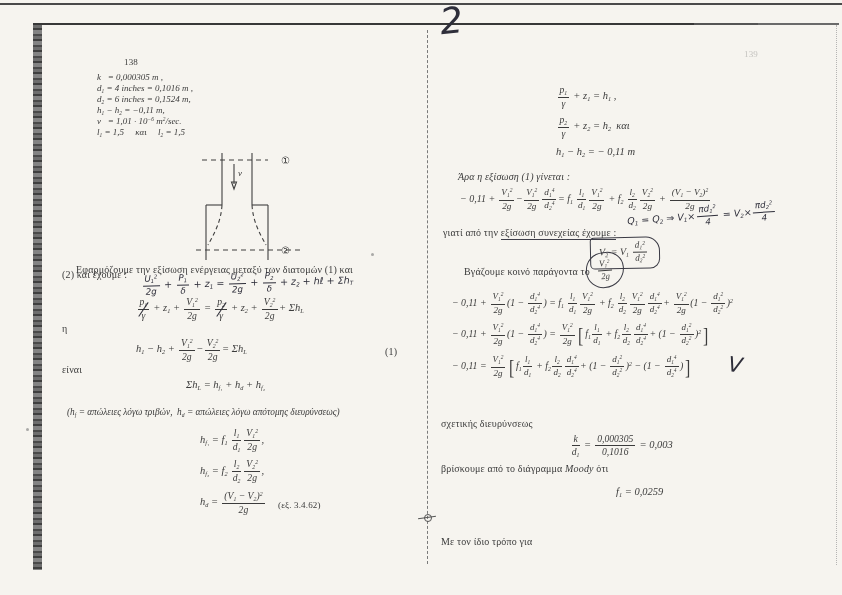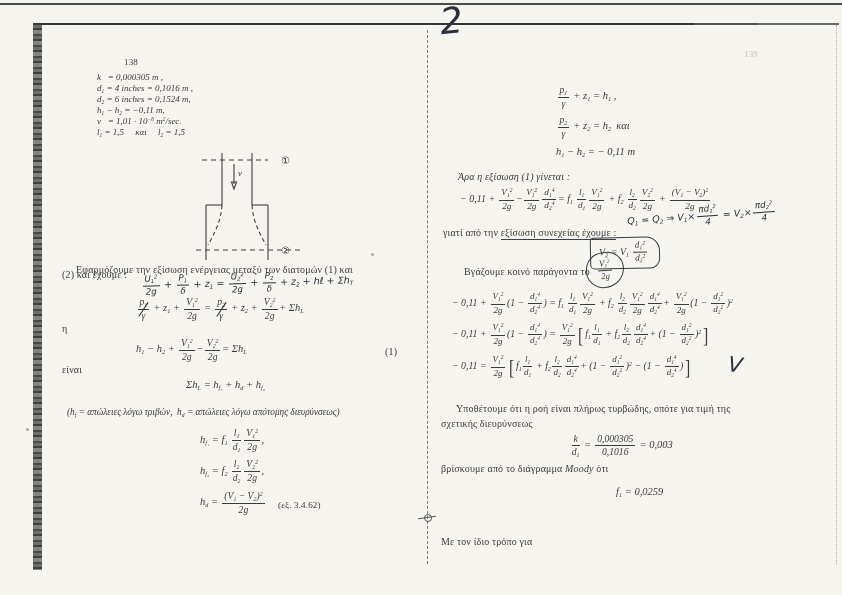--- a/index.html
+++ b/index.html
@@ -136,21 +136,20 @@
   <div class="txt" style="left:464px;top:266px;">Βγάζουμε κοινό παράγοντα το</div>
   <div class="handcircle" style="left:586px;top:252px;">
     <span class="eq" style="position:static;font-size:9.5px;"><span class="frac"><span class="num">V<sub>1</sub><sup>2</sup></span><span class="den">2g</span></span></span>
   </div>
 
   <div class="eq" style="left:452px;top:292px;font-size:9.8px;"><span class="mt">− 0,11 + </span><span class="frac"><span class="num">V<sub>1</sub><sup>2</sup></span><span class="den">2g</span></span><span class="mt">(1 − </span><span class="frac"><span class="num">d<sub>1</sub><sup>4</sup></span><span class="den">d<sub>2</sub><sup>4</sup></span></span><span class="mt">) = f<sub>1</sub> </span><span class="frac"><span class="num">l<sub>1</sub></span><span class="den">d<sub>1</sub></span></span><span class="frac"><span class="num">V<sub>1</sub><sup>2</sup></span><span class="den">2g</span></span><span class="mt"> + f<sub>2</sub> </span><span class="frac"><span class="num">l<sub>2</sub></span><span class="den">d<sub>2</sub></span></span><span class="frac"><span class="num">V<sub>1</sub><sup>2</sup></span><span class="den">2g</span></span><span class="frac"><span class="num">d<sub>1</sub><sup>4</sup></span><span class="den">d<sub>2</sub><sup>4</sup></span></span><span class="mt">+ </span><span class="frac"><span class="num">V<sub>1</sub><sup>2</sup></span><span class="den">2g</span></span><span class="mt">(1 − </span><span class="frac"><span class="num">d<sub>1</sub><sup>2</sup></span><span class="den">d<sub>2</sub><sup>2</sup></span></span><span class="mt">)<sup>2</sup></span></div>
   <div class="eq" style="left:452px;top:323px;font-size:9.8px;"><span class="mt">− 0,11 + </span><span class="frac"><span class="num">V<sub>1</sub><sup>2</sup></span><span class="den">2g</span></span><span class="mt">(1 − </span><span class="frac"><span class="num">d<sub>1</sub><sup>4</sup></span><span class="den">d<sub>2</sub><sup>4</sup></span></span><span class="mt">) = </span><span class="frac"><span class="num">V<sub>1</sub><sup>2</sup></span><span class="den">2g</span></span><span class="bigbr">[</span><span class="mt">f<sub>1</sub></span><span class="frac"><span class="num">l<sub>1</sub></span><span class="den">d<sub>1</sub></span></span><span class="mt"> + f<sub>2</sub></span><span class="frac"><span class="num">l<sub>2</sub></span><span class="den">d<sub>2</sub></span></span><span class="frac"><span class="num">d<sub>1</sub><sup>4</sup></span><span class="den">d<sub>2</sub><sup>4</sup></span></span><span class="mt">+ (1 − </span><span class="frac"><span class="num">d<sub>1</sub><sup>2</sup></span><span class="den">d<sub>2</sub><sup>2</sup></span></span><span class="mt">)<sup>2</sup></span><span class="bigbr">]</span></div>
   <div class="eq" style="left:452px;top:355px;font-size:9.8px;"><span class="mt">− 0,11 = </span><span class="frac"><span class="num">V<sub>1</sub><sup>2</sup></span><span class="den">2g</span></span><span class="bigbr">[</span><span class="mt">f<sub>1</sub></span><span class="frac"><span class="num">l<sub>1</sub></span><span class="den">d<sub>1</sub></span></span><span class="mt"> + f<sub>2</sub></span><span class="frac"><span class="num">l<sub>2</sub></span><span class="den">d<sub>2</sub></span></span><span class="frac"><span class="num">d<sub>1</sub><sup>4</sup></span><span class="den">d<sub>2</sub><sup>4</sup></span></span><span class="mt">+ (1 − </span><span class="frac"><span class="num">d<sub>1</sub><sup>2</sup></span><span class="den">d<sub>2</sub><sup>2</sup></span></span><span class="mt">)<sup>2</sup> − (1 − </span><span class="frac"><span class="num">d<sub>1</sub><sup>4</sup></span><span class="den">d<sub>2</sub><sup>4</sup></span></span><span class="mt">)</span><span class="bigbr">]</span></div>
   <div class="abs hand" style="left:728px;top:353px;font-size:21px;transform:rotate(7deg);font-weight:300;">V</div>
 
-  <div class="txt" style="left:456px;top:403px;">Υποθέτουμε ότι η ροή είναι πλήρως τυρβώδης, οπότε για τιμή της</div>
   <div class="txt" style="left:441px;top:418px;">σχετικής διευρύνσεως</div>
 
   <div class="eq" style="left:570px;top:434px;"><span class="frac"><span class="num">k</span><span class="den">d<sub>1</sub></span></span><span class="mt"> = </span><span class="frac"><span class="num">0,000305</span><span class="den">0,1016</span></span><span class="mt"> = 0,003</span></div>
 
   <div class="txt" style="left:441px;top:463px;text-align:center;">
     <span>βρίσκουμε από το διάγραμμα </span><span style="font-style:italic;">Moody</span><span> ότι</span>
   </div>
 
   <div class="eq" style="left:616px;top:486px;"><span class="mt">f<sub>1</sub> = 0,0259</span></div>
 

